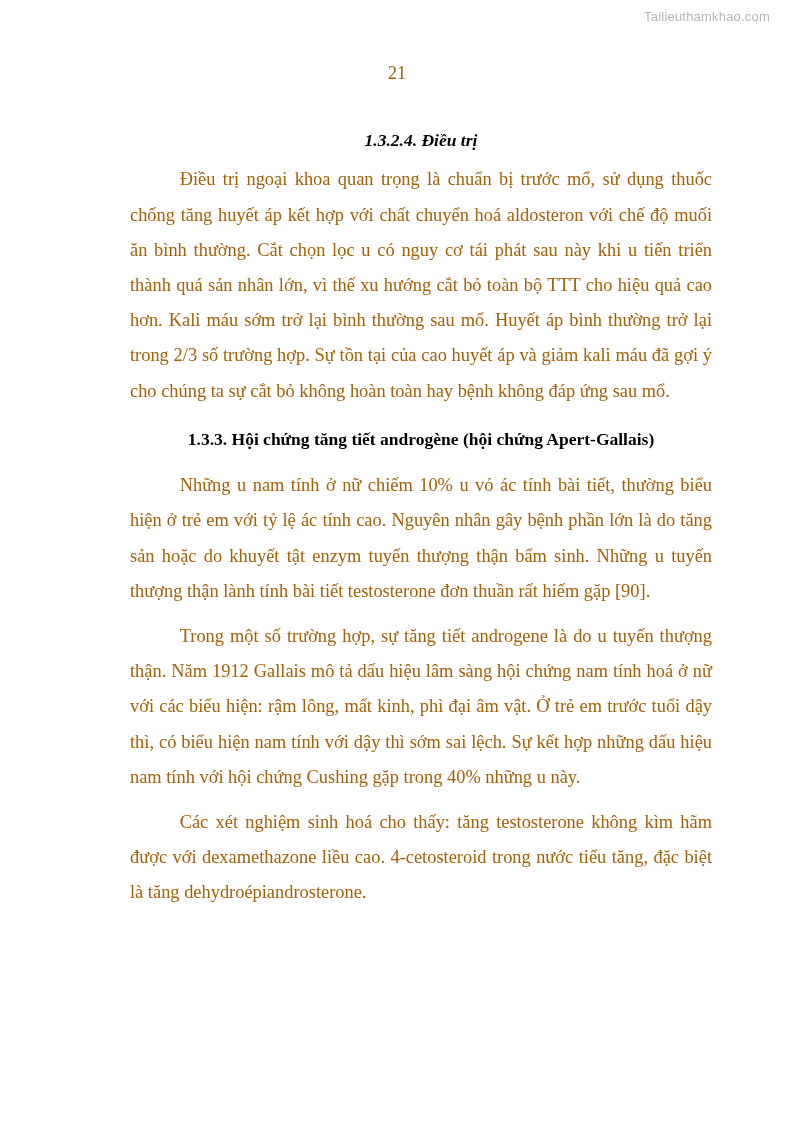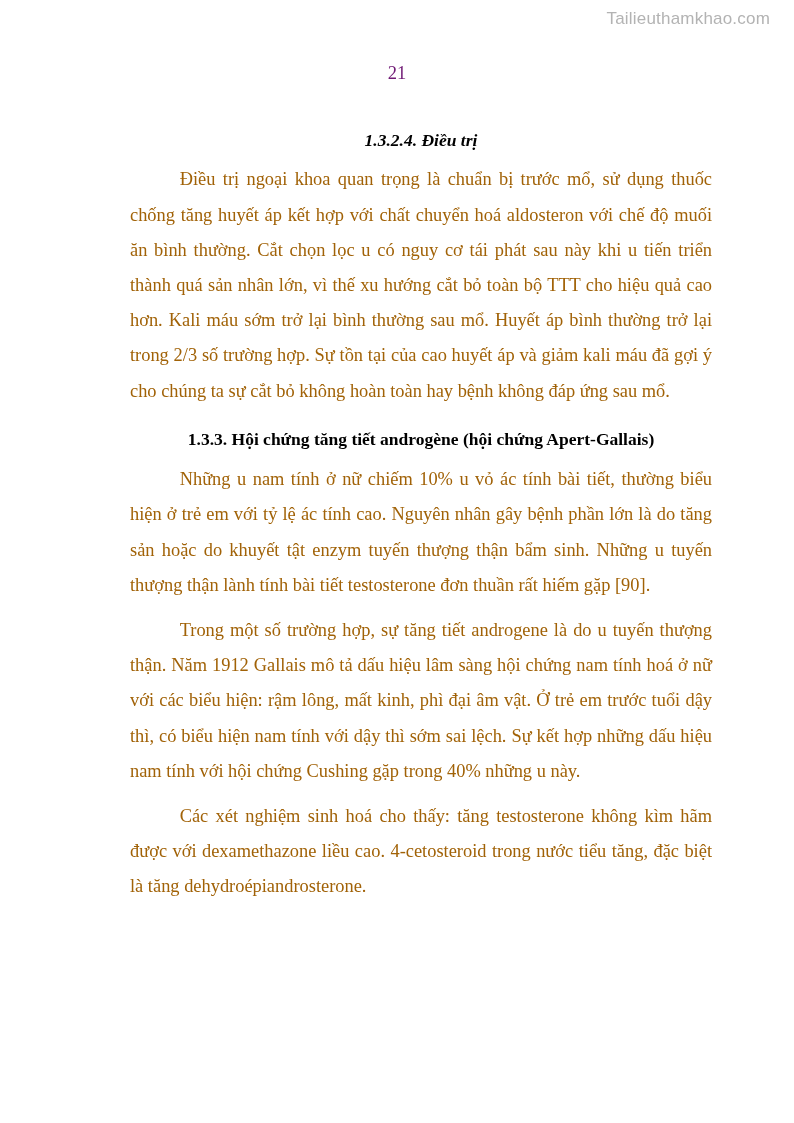--- a/index.html
+++ b/index.html
@@ -21,38 +21,38 @@
     inset: 0;
     background: #ffffff;
   }
 
   
   .watermark {
     position: absolute;
     top: 9px;
     right: 24px;
     font-family: "Liberation Sans", sans-serif;
-    font-size: 17px;
+    font-size: 13px;
     letter-spacing: 0.2px;
     color: #b3b3b3;
     white-space: nowrap;
     user-select: none;
     margin-left: 15px;
   }
 
   
   .page-number {
     position: absolute;
     top: 64px;
     left: 0;
     width: 100%;
     text-align: center;
     font-size: 18.5px;
     line-height: 1;
-    color: #701a75;
+    color: #a16207;
   }
 
   
   .content {
     position: absolute;
     left: 130px;
     top: 128px;
     width: 582px;
   }
 
@@ -62,21 +62,21 @@
     line-height: 1.45;
     margin: 0 0 9px 0;
     text-align: center;
     color: #000;
   }
   .heading.italic {
     font-style: italic;
   }
   .heading.sub {
     margin-top: 18px;
-    margin-bottom: 10px;
+    margin-bottom: 16px;
   }
 
   p.para {
     font-size: 18.4px;
     line-height: 35.2px;
     margin: 0 0 10px 0;
     text-align: justify;
     text-justify: inter-word;
     text-indent: 2.7em;
     color: #a16207;

